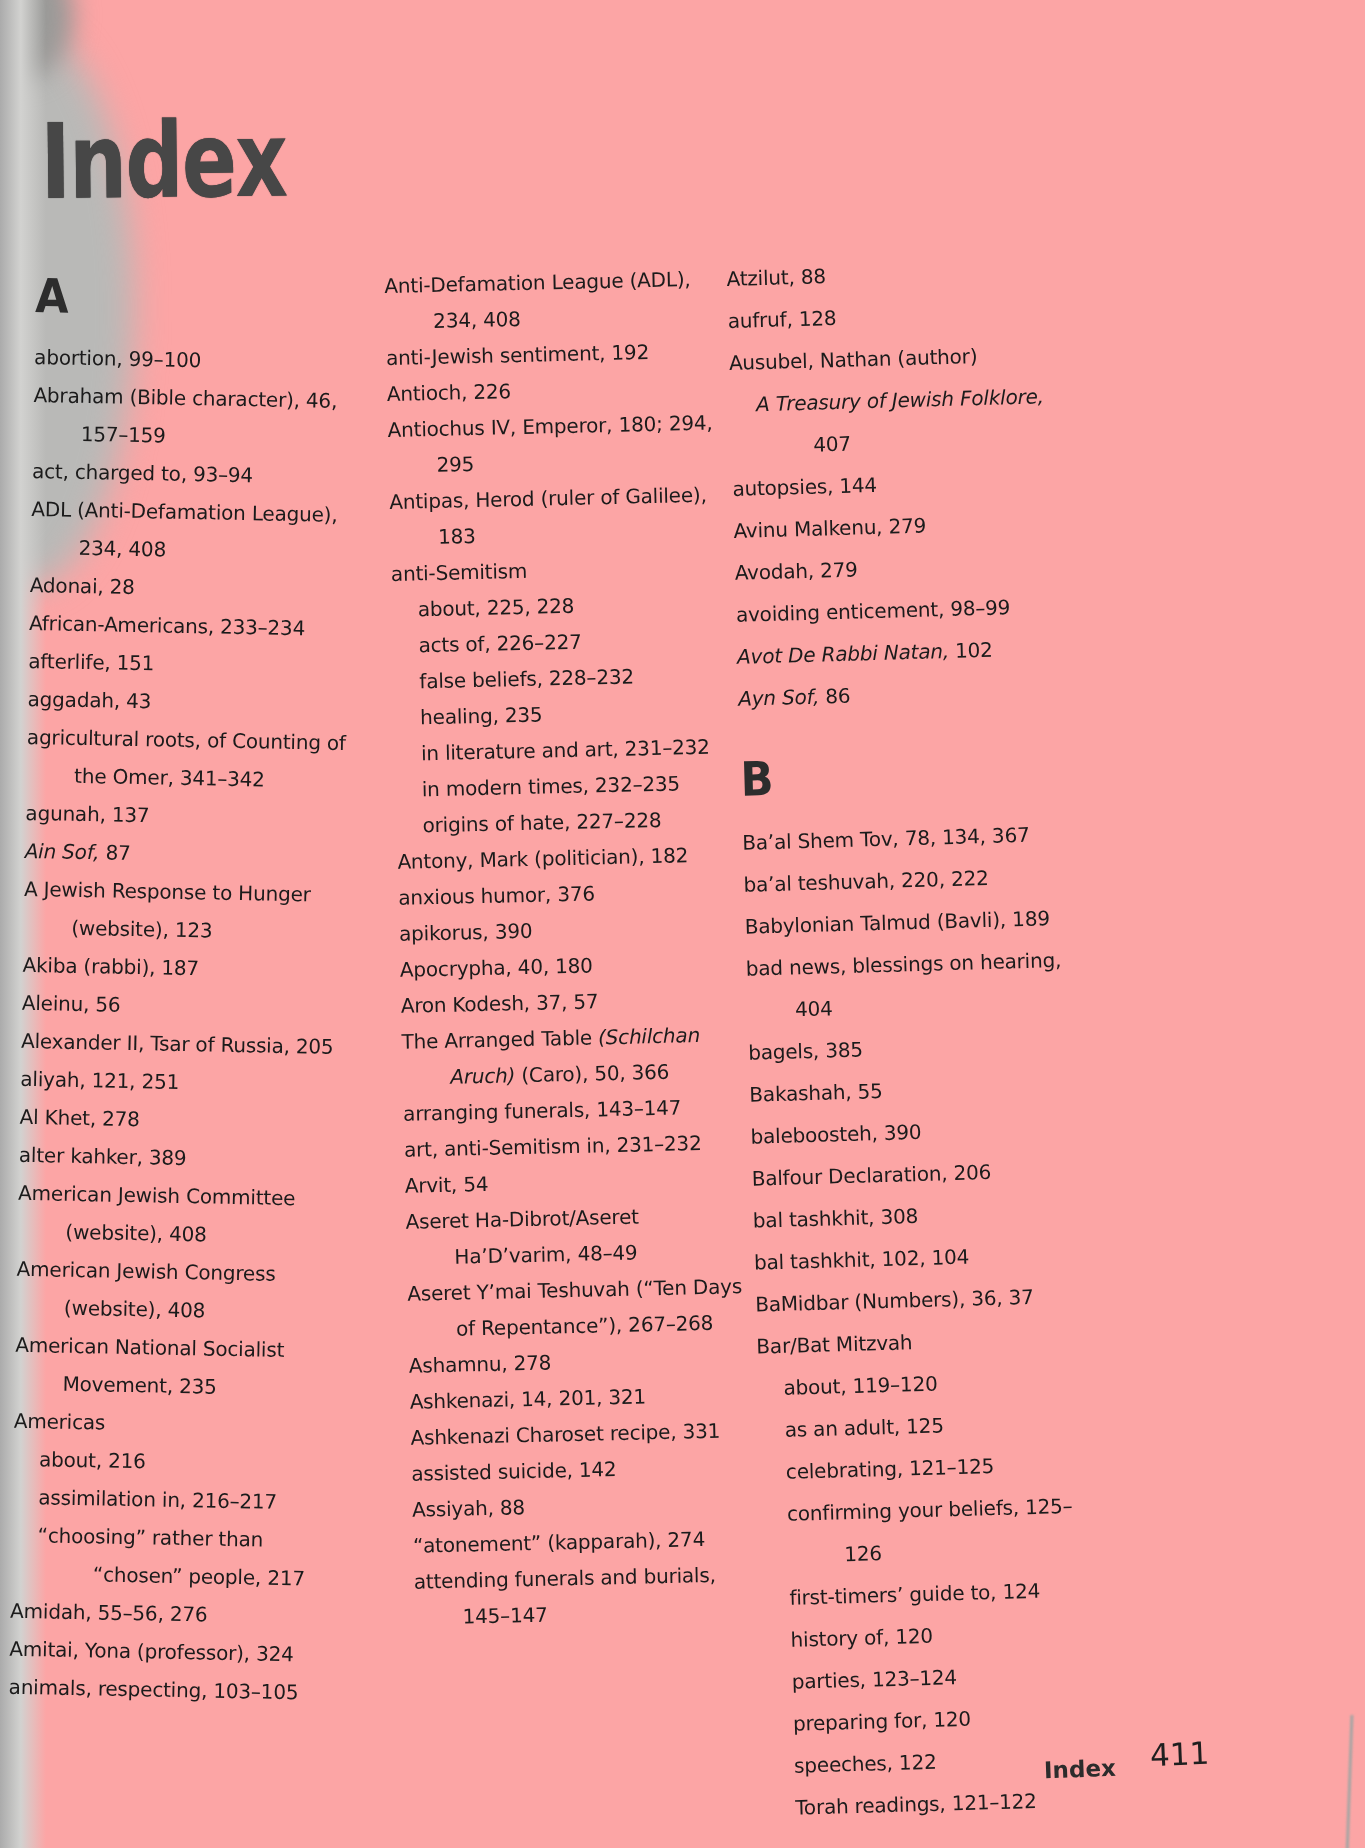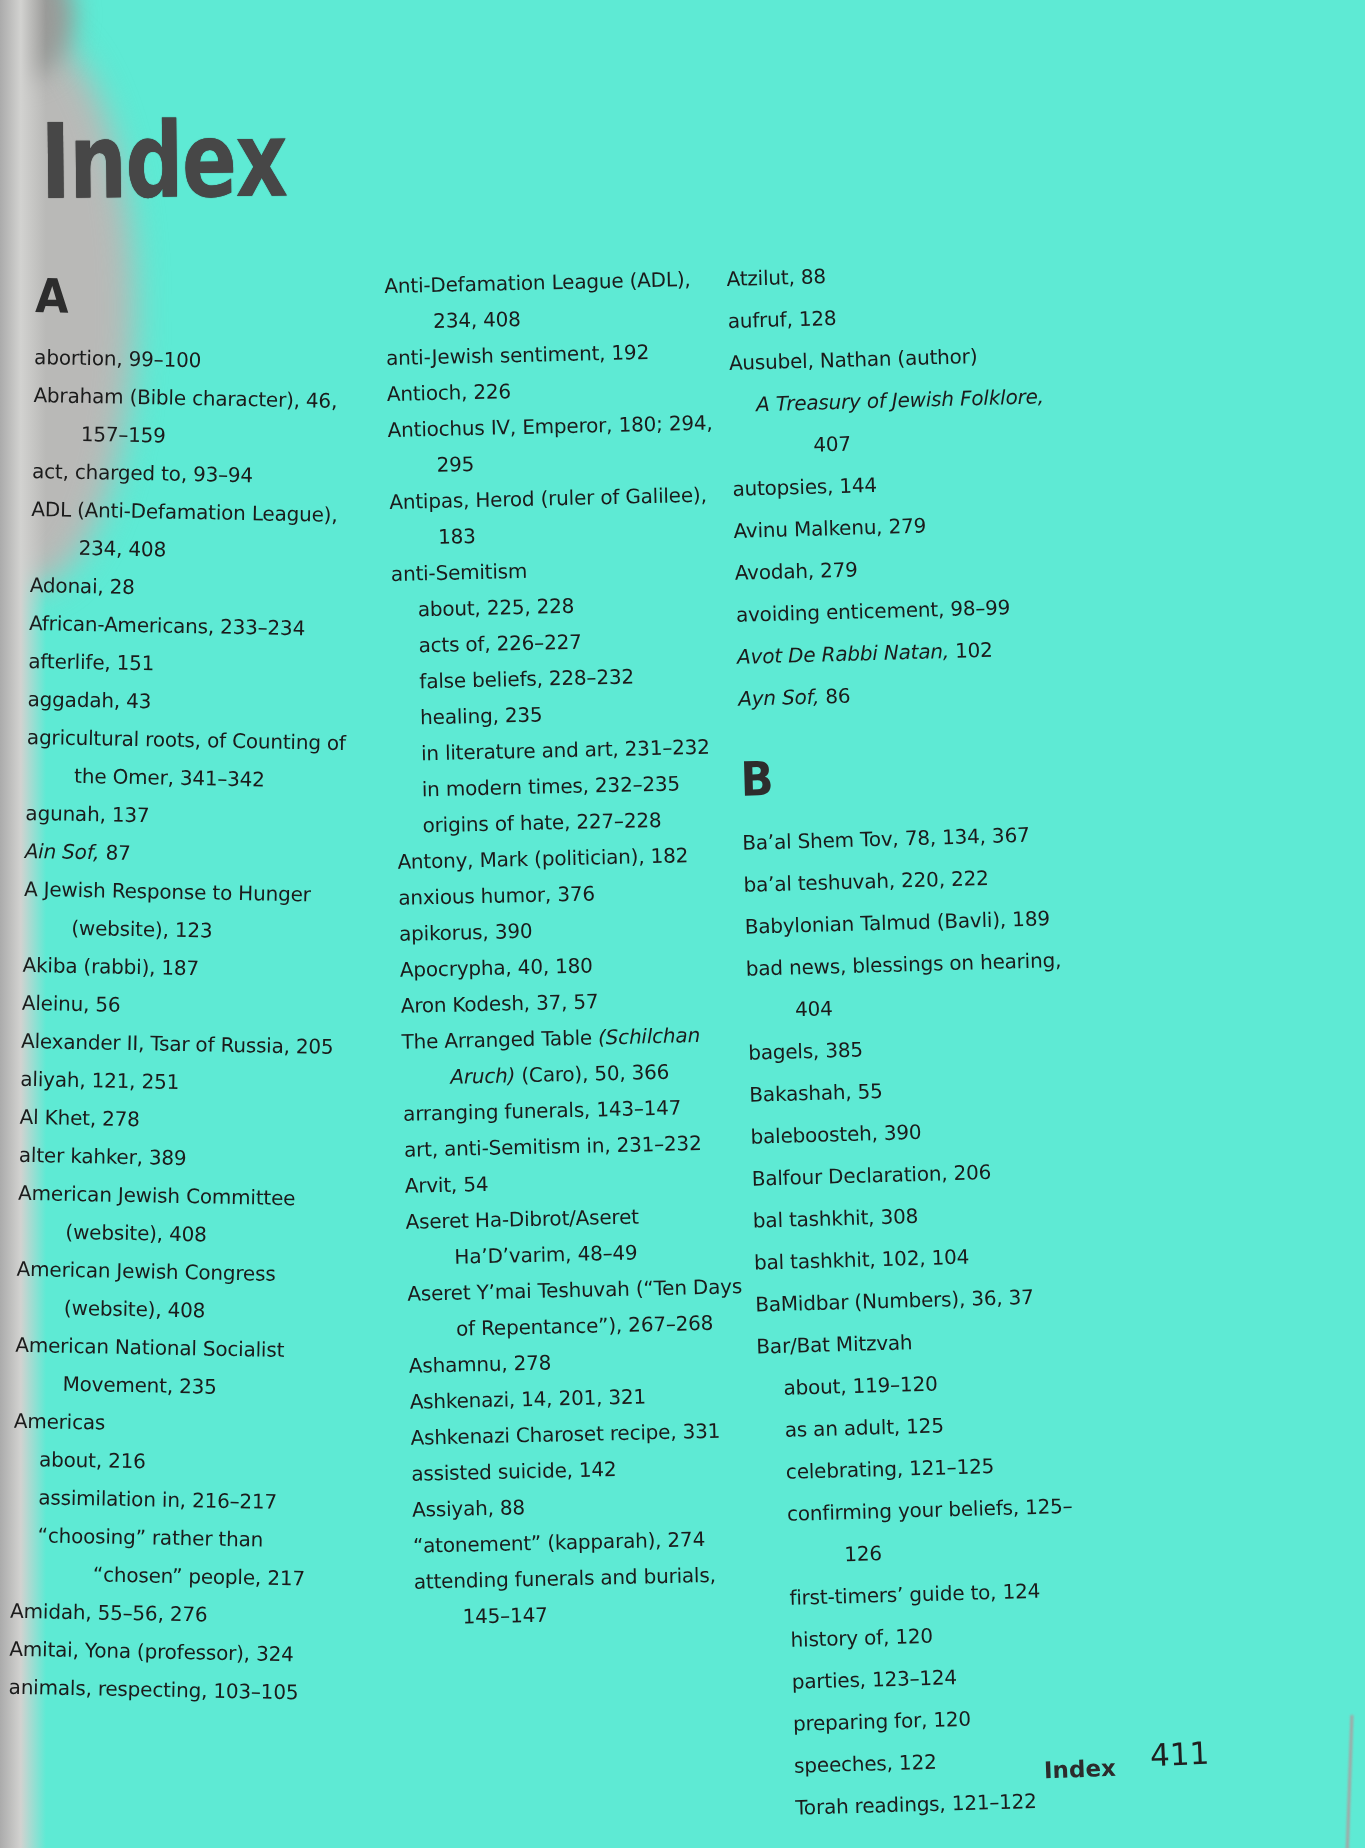--- a/index.html
+++ b/index.html
@@ -5,21 +5,21 @@
   html,body{margin:0;padding:0;}
   body{
     width:1365px;height:1848px;
     background:#f4f4f2;
     font-family:"DejaVu Sans","Liberation Sans",sans-serif;
     color:#1b1b1b;
     overflow:hidden;
   }
   .page{
     position:relative;width:1365px;height:1848px;
-    background:#5eead4;overflow:hidden;
+    background:#fca5a5;overflow:hidden;
   }
   
   .edge-left{
     position:absolute;left:0;top:0;width:46px;height:100%;
     background:linear-gradient(to right,#ababab 0%,#d2d2d0 45%,rgba(253,253,252,0) 100%);
   }
   .blob-top-left{
     position:absolute;left:-78px;top:28px;width:212px;height:560px;
     background:#b9b9b7;border-radius:50%;filter:blur(16px);
   }

